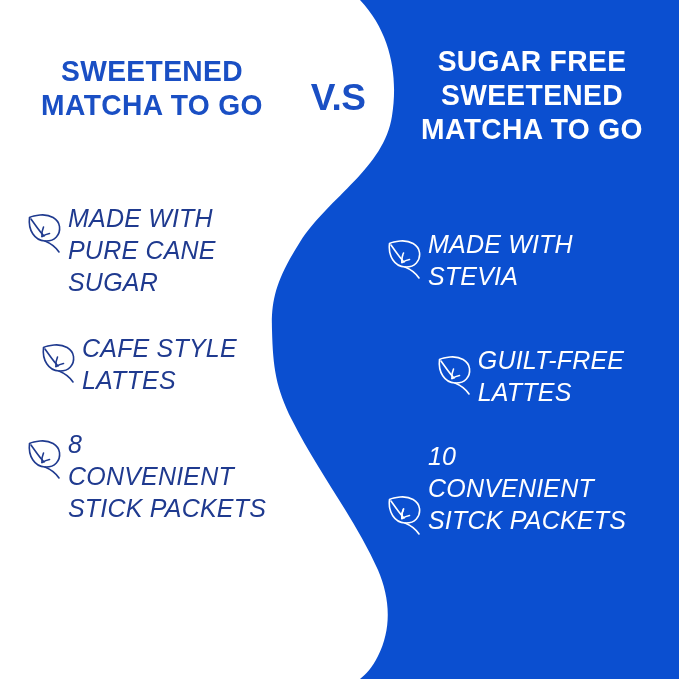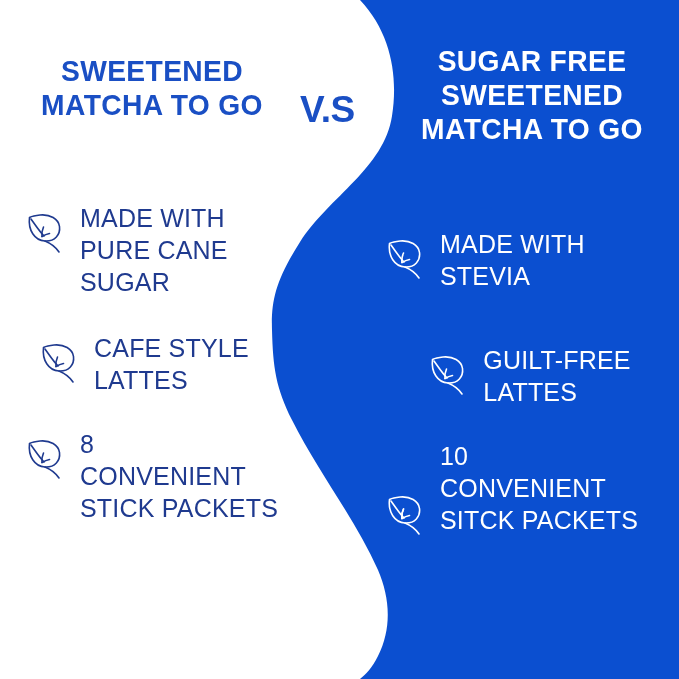--- a/index.html
+++ b/index.html
@@ -64,35 +64,34 @@
     transform: scaleX(0.94);
     transform-origin: center top;
   }
 
   
   .vs {
     position: absolute;
     left: 300px;
     top: 79px;
     width: 76px;
-    text-align: left;
+    text-align: center;
     font-size: 37px;
     font-weight: bold;
     color: #1A4FC4;
     letter-spacing: -0.5px;
     line-height: 1;
-    margin-top: 12px;
   }
 
   
   .feature {
     position: absolute;
     display: flex;
     align-items: flex-start;
-    gap: 12px;
+    font-style: italic;
   }
   .feature .leaf {
     flex: 0 0 auto;
     width: 46px;
     height: 46px;
     margin-top: 6px;
   }
   .feature .leaf svg { display: block; width: 46px; height: 46px; }
   .feature .ftext {
     font-size: 25px;

